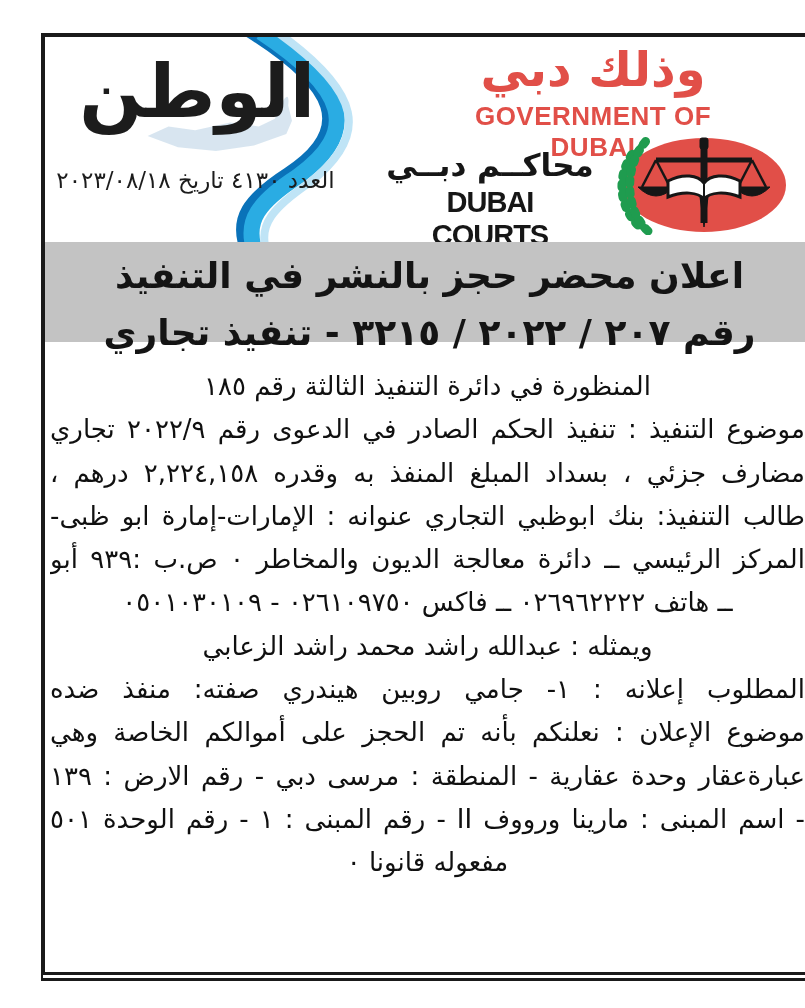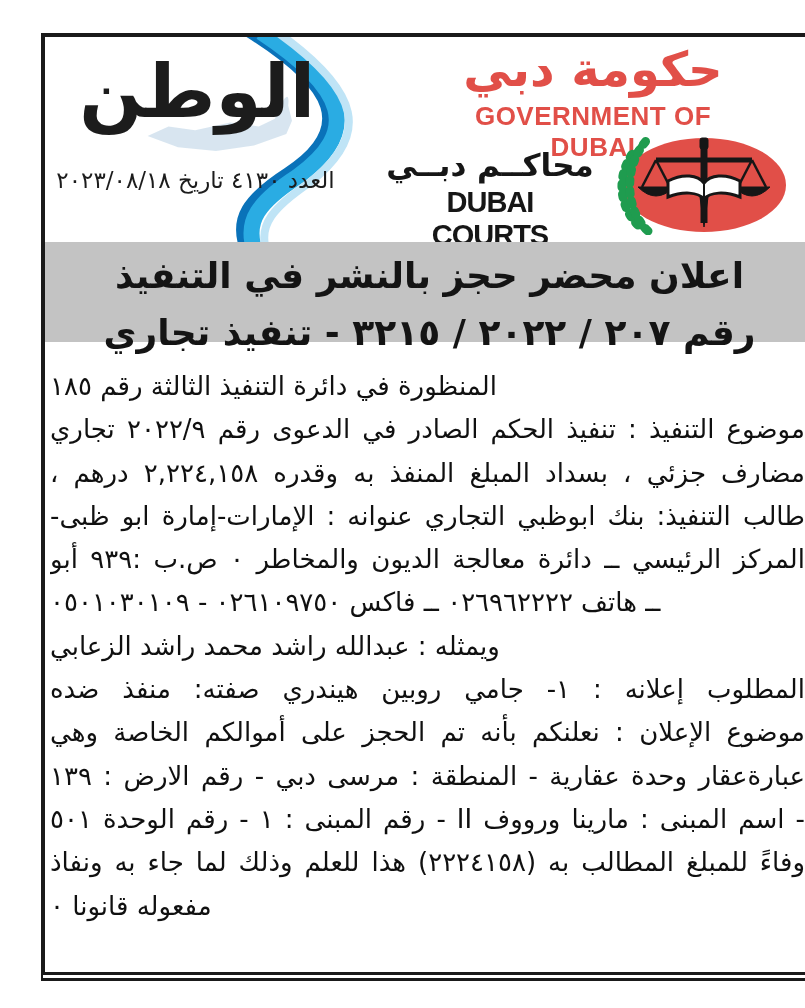--- a/index.html
+++ b/index.html
@@ -47,21 +47,21 @@
   .title-line{font-size:36px;font-weight:bold;line-height:57px;color:#141414;}
   .titlebar .title-line:first-child{padding-top:5px;}
 
   
   .bodytext{
     position:absolute;left:5px;right:9px;top:328px;bottom:2px;
     direction:rtl;
   }
   .ln{
     font-size:26px;line-height:43.3px;height:43.3px;overflow:hidden;
-    color:#101010;text-align:left;white-space:normal;
+    color:#101010;text-align:center;white-space:normal;
   }
   .ln.just{text-align:justify;text-align-last:justify;}
 </style>
 </head>
 <body>
 
 <div class="frame">
 
   <div class="header">
 
@@ -74,21 +74,21 @@
       <path d="M52,-5 C140,50 158,92 92,135 C50,162 40,182 48,208" stroke="#0A72B9" stroke-width="9" fill="none"></path>
       <path d="M66,-5 C152,52 166,94 102,140 C62,166 52,184 58,208" stroke="#2AACE3" stroke-width="16" fill="none"></path>
       <path d="M82,-5 C166,55 176,98 114,146 C76,172 66,188 70,208" stroke="#BFE4F6" stroke-width="8" fill="none"></path>
     </svg>
 
     <div class="paper-name">الوطن</div>
 
     <div class="issue-line">العدد ٤١٣٠ تاريخ ٢٠٢٣/٠٨/١٨</div>
 
     <div class="gov">
-      <div class="gov-ar">حكومة دبي</div>
+      <div class="gov-ar">وذلك دبي</div>
       <div class="gov-en">GOVERNMENT OF DUBAI</div>
     </div>
 
     <div class="courts">
       <div class="courts-ar">محاكــم دبــي</div>
       <div class="courts-en">DUBAI COURTS</div>
     </div>
 
     <svg class="emblem" viewBox="0 0 190 100" aria-hidden="true">
       <ellipse cx="106" cy="50" rx="82" ry="47" fill="#E14F48"></ellipse>
@@ -124,17 +124,16 @@
     <div class="ln just">موضوع التنفيذ : تنفيذ الحكم الصادر في الدعوى رقم ٢٠٢٢/٩ تجاري</div>
     <div class="ln just">مضارف جزئي ، بسداد المبلغ المنفذ به وقدره ٢,٢٢٤,١٥٨ درهم ،</div>
     <div class="ln just">طالب التنفيذ: بنك ابوظبي التجاري عنوانه : الإمارات-إمارة ابو ظبى-</div>
     <div class="ln just">المركز الرئيسي ــ دائرة معالجة الديون والمخاطر ٠ ص.ب :٩٣٩ أبو ظبي</div>
     <div class="ln">ــ هاتف ٠٢٦٩٦٢٢٢٢ ــ فاكس ٠٢٦١٠٩٧٥٠ - ٠٥٠١٠٣٠١٠٩</div>
     <div class="ln">ويمثله : عبدالله راشد محمد راشد الزعابي</div>
     <div class="ln just">المطلوب إعلانه : ١- جامي روبين هيندري صفته: منفذ ضده</div>
     <div class="ln just">موضوع الإعلان : نعلنكم بأنه تم الحجز على أموالكم الخاصة وهي</div>
     <div class="ln just">عبارةعقار وحدة عقارية - المنطقة : مرسى دبي - رقم الارض : ١٣٩</div>
     <div class="ln just">- اسم المبنى : مارينا ورووف II - رقم المبنى : ١ - رقم الوحدة ٥٠١</div>
-    <div class="ln just">وفاءً للمبلغ المطالب به (٢٢٢٤١٥٨) هذا للعلم وذلك لما جاء به ونفاذ</div>
     <div class="ln">مفعوله قانونا ٠</div>
   </div>
 
 </div>
 
 </body></html>

